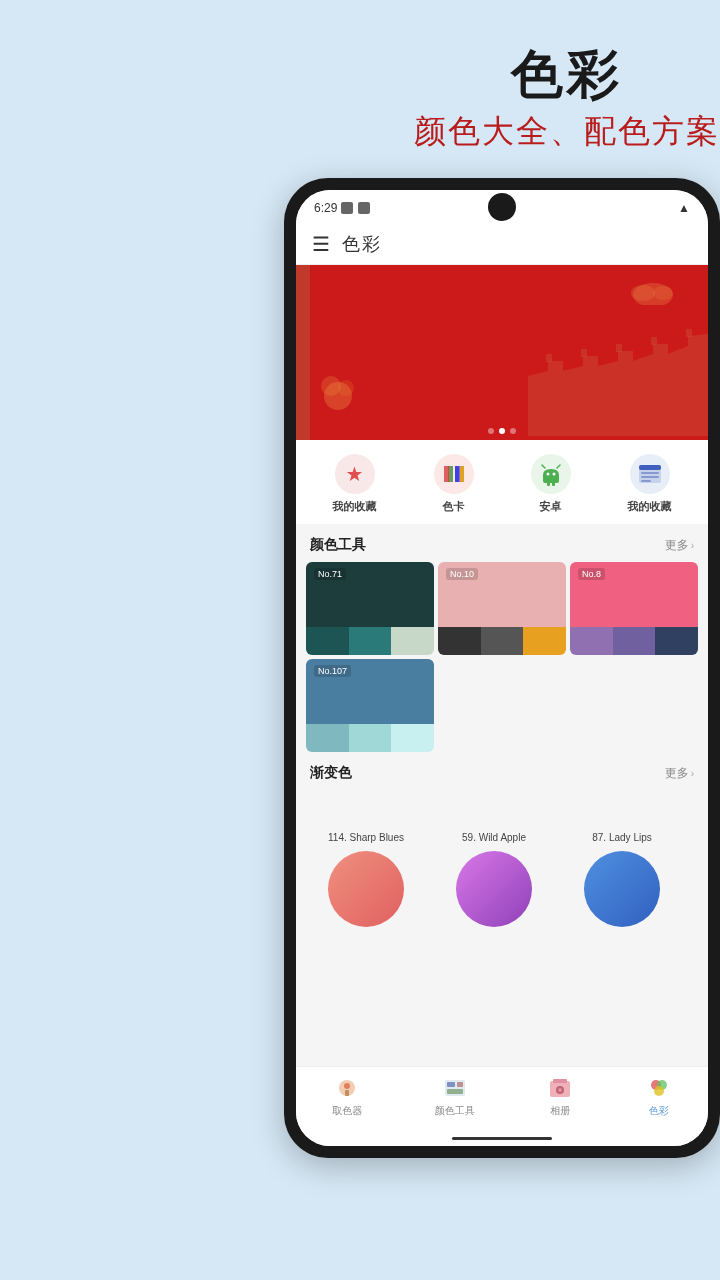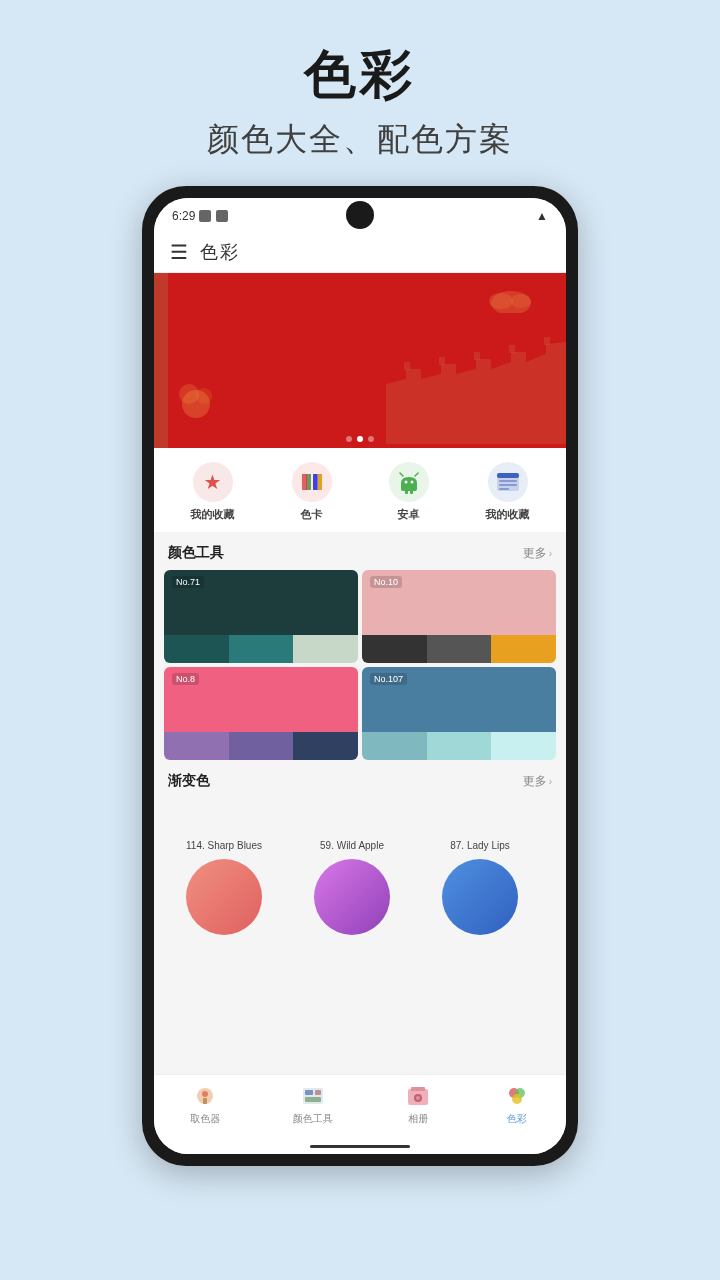--- a/index.html
+++ b/index.html
@@ -21,22 +21,22 @@
       margin-bottom: 10px;
     }
     .page-title-main {
       font-size: 52px;
       font-weight: bold;
       color: #1a1a1a;
       letter-spacing: 4px;
     }
     .page-subtitle {
       font-size: 32px;
-      color: #404040;
-      margin-top: 8px;
+      color: #b91c1c;
+      margin-top: 0;
       letter-spacing: 2px;
     }
 
     
     .phone-frame {
       width: 436px;
       height: 980px;
       background: #1a1a1a;
       border-radius: 44px;
       padding: 12px;
@@ -234,21 +234,21 @@
       display: flex;
       align-items: center;
       gap: 2px;
       cursor: pointer;
     }
     .chevron { font-size: 10px; color: #aaa; }
 
     
     .palette-grid {
       display: grid;
-      grid-template-columns: 1fr 1fr;
+      grid-template-columns: 1fr 1fr 1fr;
       gap: 4px;
       padding: 0 10px;
     }
     .palette-card {
       border-radius: 6px;
       overflow: hidden;
       position: relative;
     }
     .palette-label {
       position: absolute;
@@ -344,21 +344,21 @@
     .home-bar-line {
       width: 100px;
       height: 3px;
       background: #333;
       border-radius: 2px;
     }
   </style>
 </head>
 <body>
 
-<div style="width:720px;height:1280px;background:#d6e8f5;display:flex;flex-direction:column;align-items:center;overflow:hidden;">
+<div style="width:720px;height:1280px;background:#d6e8f5;display:flex;flex-direction:column;align-items:flex-end;overflow:hidden;">
 
   <div class="page-header">
     <div class="page-title-main">色彩</div>
     <div class="page-subtitle">颜色大全、配色方案</div>
   </div>
 
   <div class="phone-frame">
     <div class="phone-screen">
 
       <div class="status-bar">

